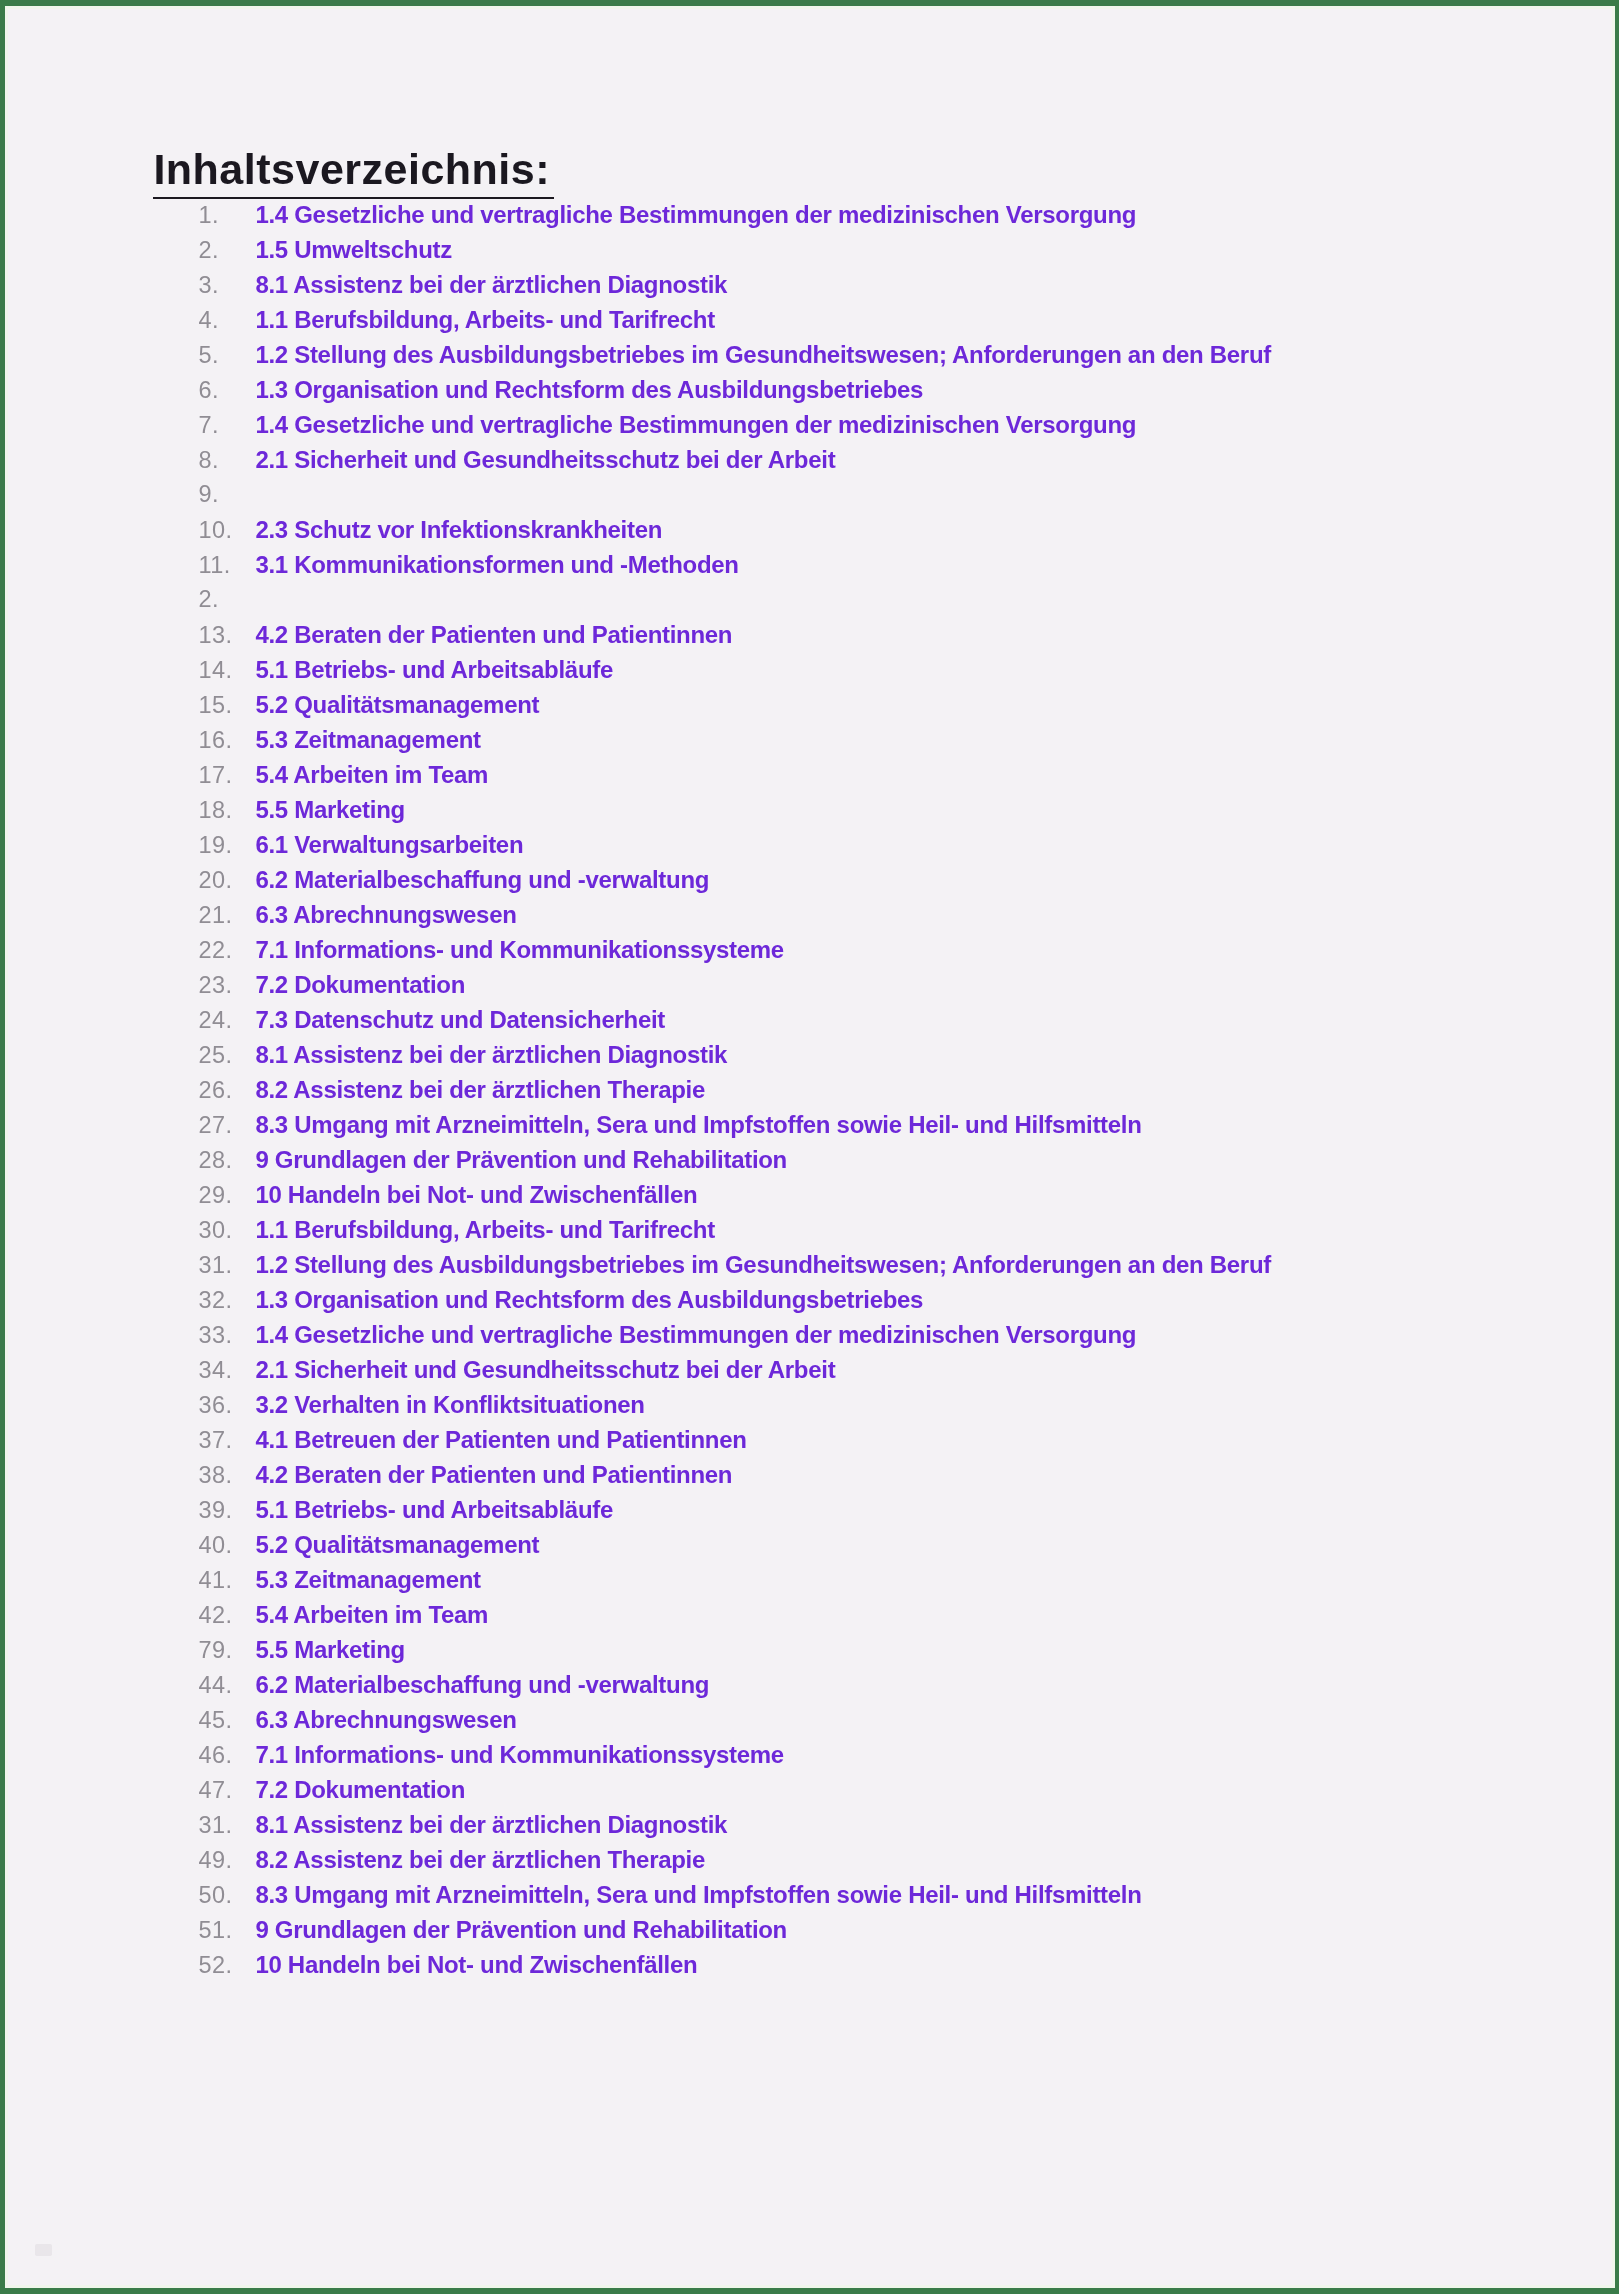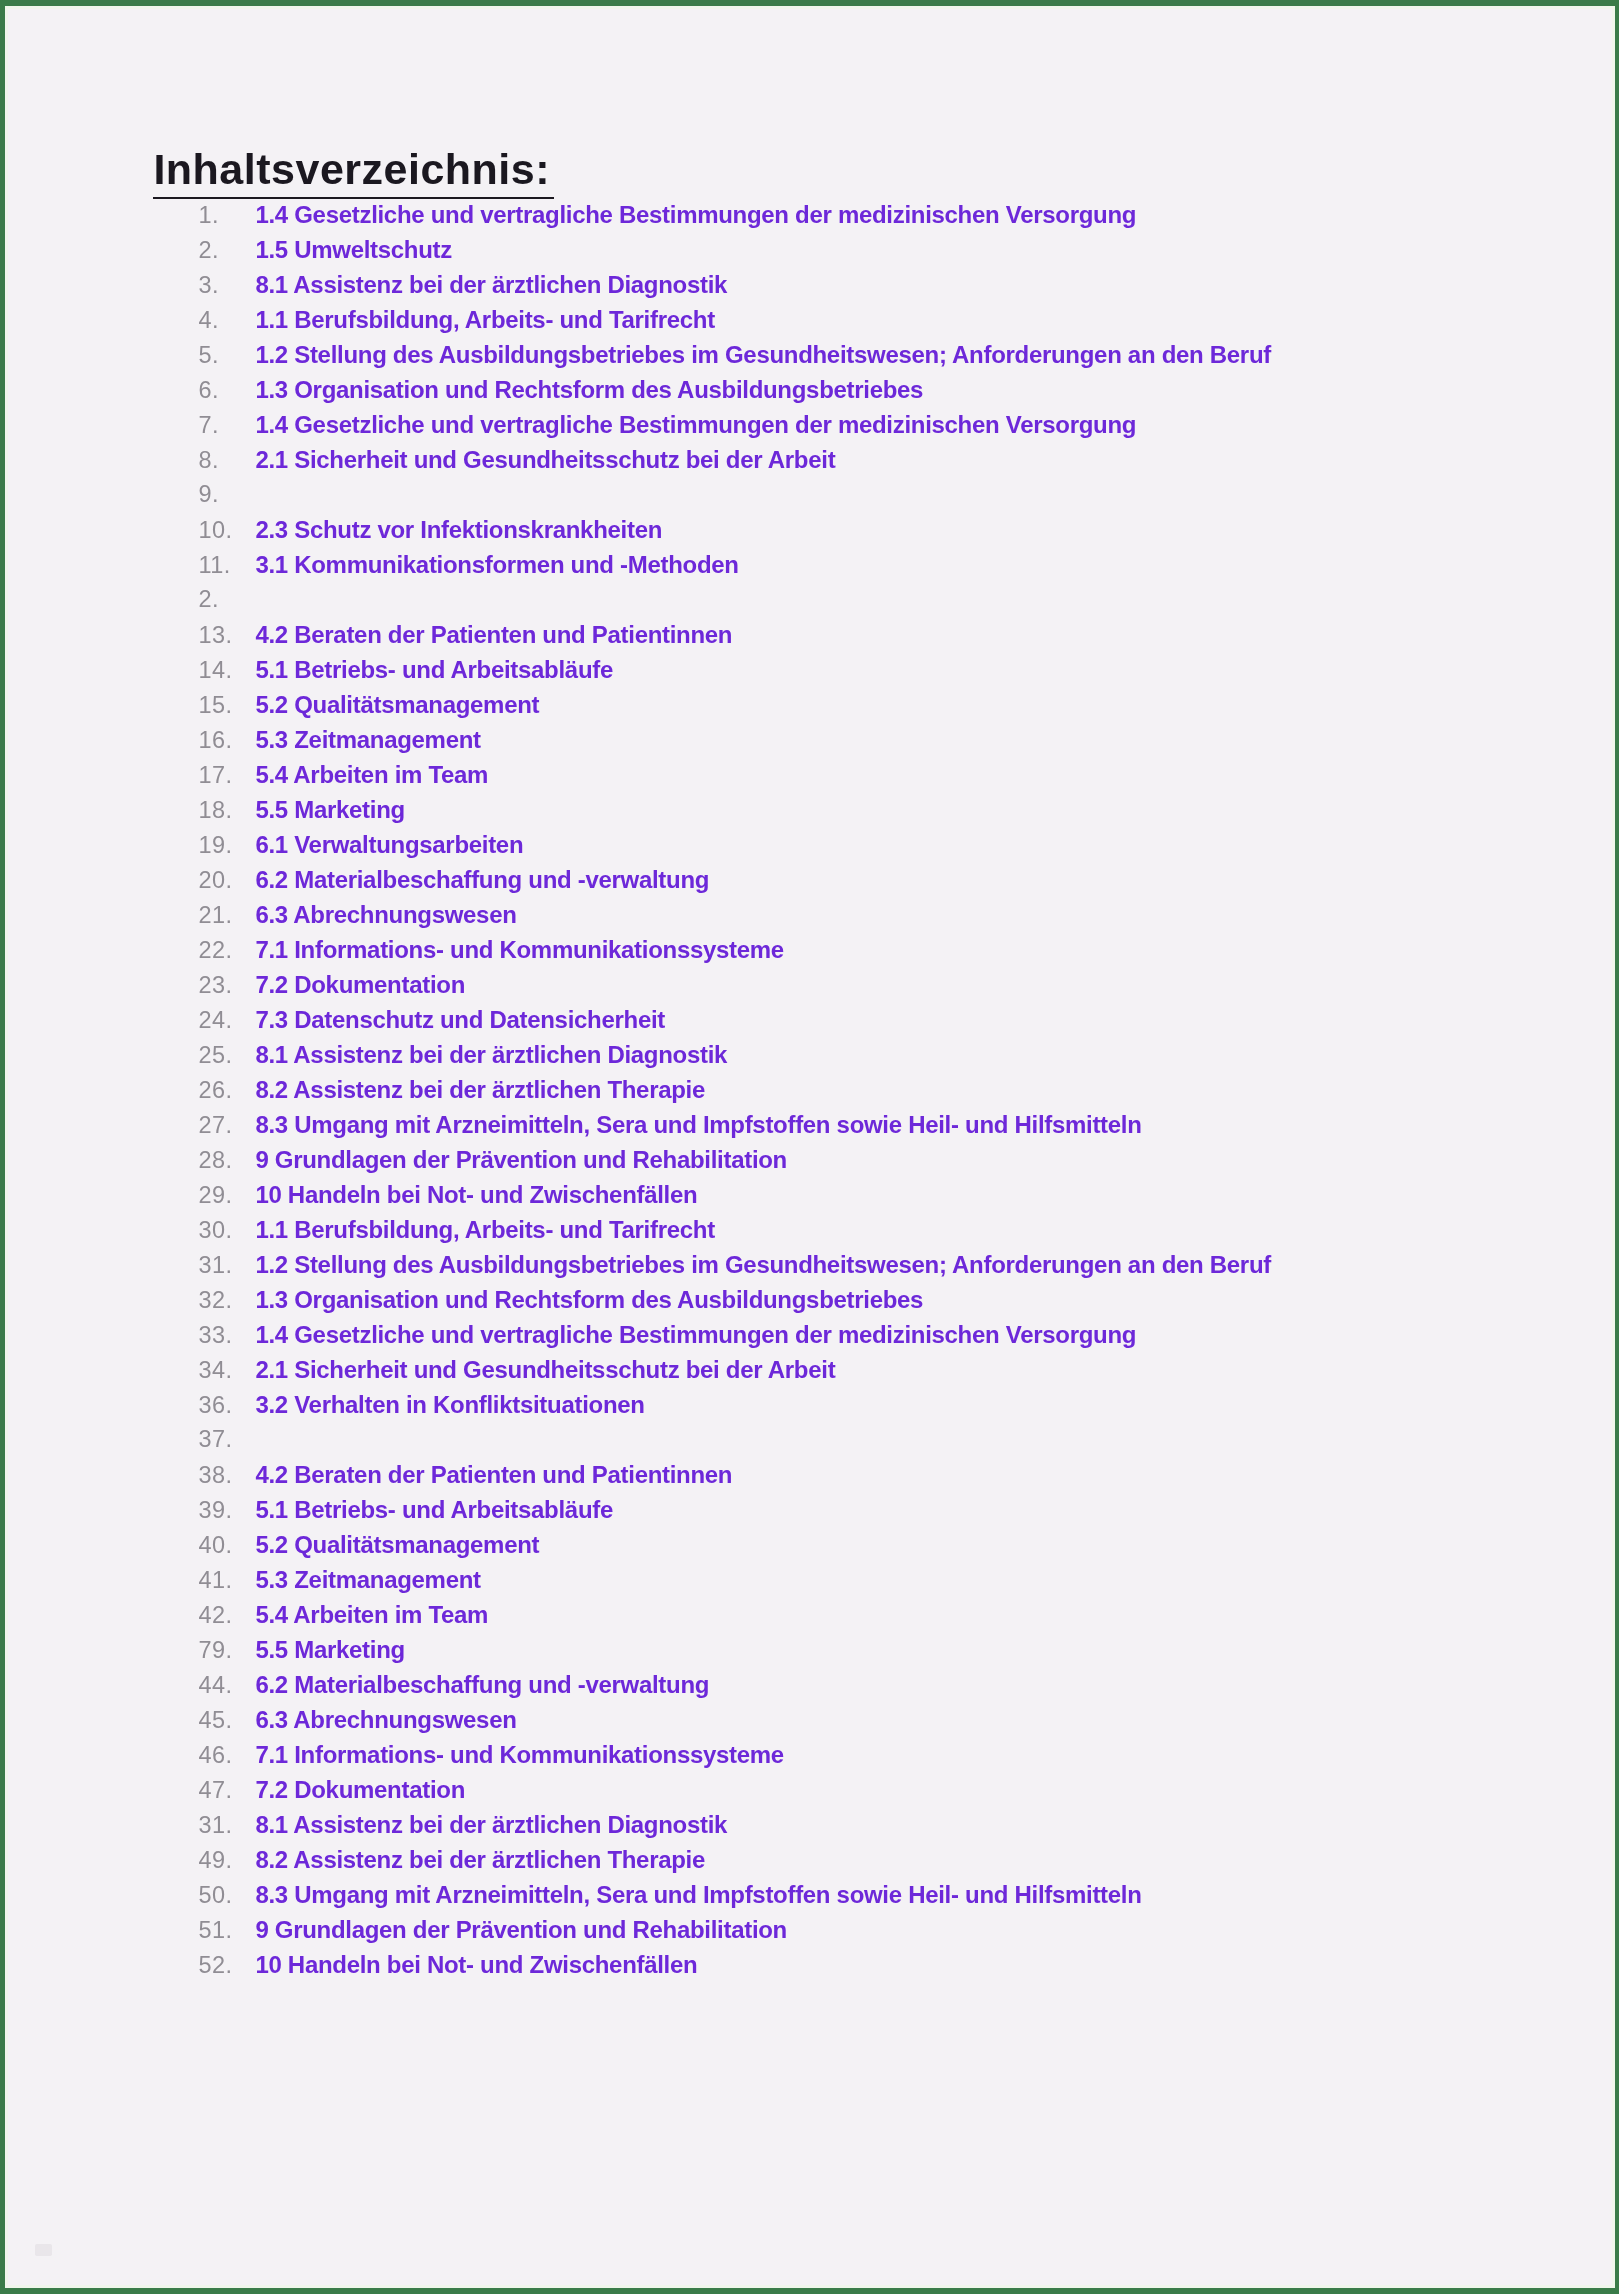--- a/index.html
+++ b/index.html
@@ -219,20 +219,21 @@
         <div class="toc-row">
           <span class="toc-num">34.</span>
           <span class="toc-text">2.1 Sicherheit und Gesundheitsschutz bei der Arbeit</span>
         </div>
         <div class="toc-row">
           <span class="toc-num">36.</span>
           <span class="toc-text">3.2 Verhalten in Konfliktsituationen</span>
         </div>
         <div class="toc-row">
           <span class="toc-num">37.</span>
+          <span class="toc-text">4.1 Betreuen der Patienten und Patientinnen</span>
         </div>
         <div class="toc-row">
           <span class="toc-num">38.</span>
           <span class="toc-text">4.2 Beraten der Patienten und Patientinnen</span>
         </div>
         <div class="toc-row">
           <span class="toc-num">39.</span>
           <span class="toc-text">5.1 Betriebs- und Arbeitsabläufe</span>
         </div>
         <div class="toc-row">

